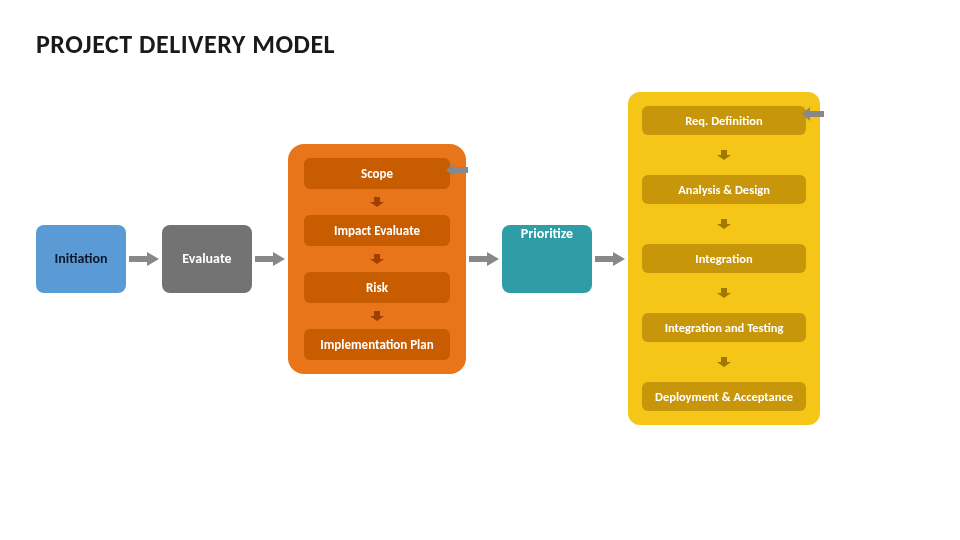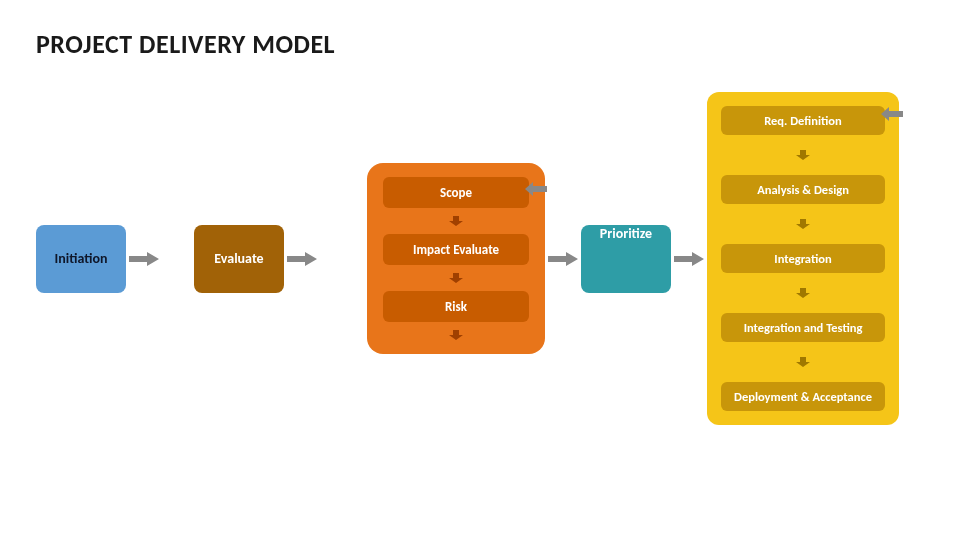--- a/index.html
+++ b/index.html
@@ -62,47 +62,45 @@
       align-items: center;
       justify-content: center;
       text-align: center;
       font-size: 14px;
       font-weight: 600;
       flex-shrink: 0;
     }
 
     
     .box-evaluate {
-      background: #a16207;
+      background: #737373;
       color: white;
       border-radius: 8px;
       width: 90px;
       height: 68px;
       display: flex;
       align-items: center;
       justify-content: center;
       text-align: center;
       font-size: 14px;
       font-weight: 600;
       flex-shrink: 0;
-      margin-left: 32px;
     }
 
     
     .orange-panel {
       background: #e8751a;
       border-radius: 16px;
       padding: 14px 16px;
       display: flex;
       flex-direction: column;
       gap: 8px;
       width: 178px;
       flex-shrink: 0;
       position: relative;
-      margin-left: 47px;
     }
 
     .orange-item {
       background: #c85c00;
       color: white;
       border-radius: 6px;
       padding: 8px 10px;
       font-size: 13px;
       font-weight: 600;
       text-align: center;
@@ -228,20 +226,23 @@
       <div class="orange-item">
         <span>Risk</span>
       </div>
 
       <div class="down-arrow-small">
         <svg class="small-down" viewBox="0 0 14 10">
           <polygon points="4,0 10,0 10,5 14,5 7,10 0,5 4,5" fill="#a04000"></polygon>
         </svg>
       </div>
 
+      <div class="orange-item">
+        <span>Implementation Plan</span>
+      </div>
     </div>
 
     <div class="arrow">
       <svg viewBox="0 0 30 18" fill="none" xmlns="http://www.w3.org/2000/svg">
         <polygon points="0,6 18,6 18,2 30,9 18,16 18,12 0,12" fill="#888"></polygon>
       </svg>
     </div>
 
     <div class="box-prioritize">
       <span>Prioritize</span>

